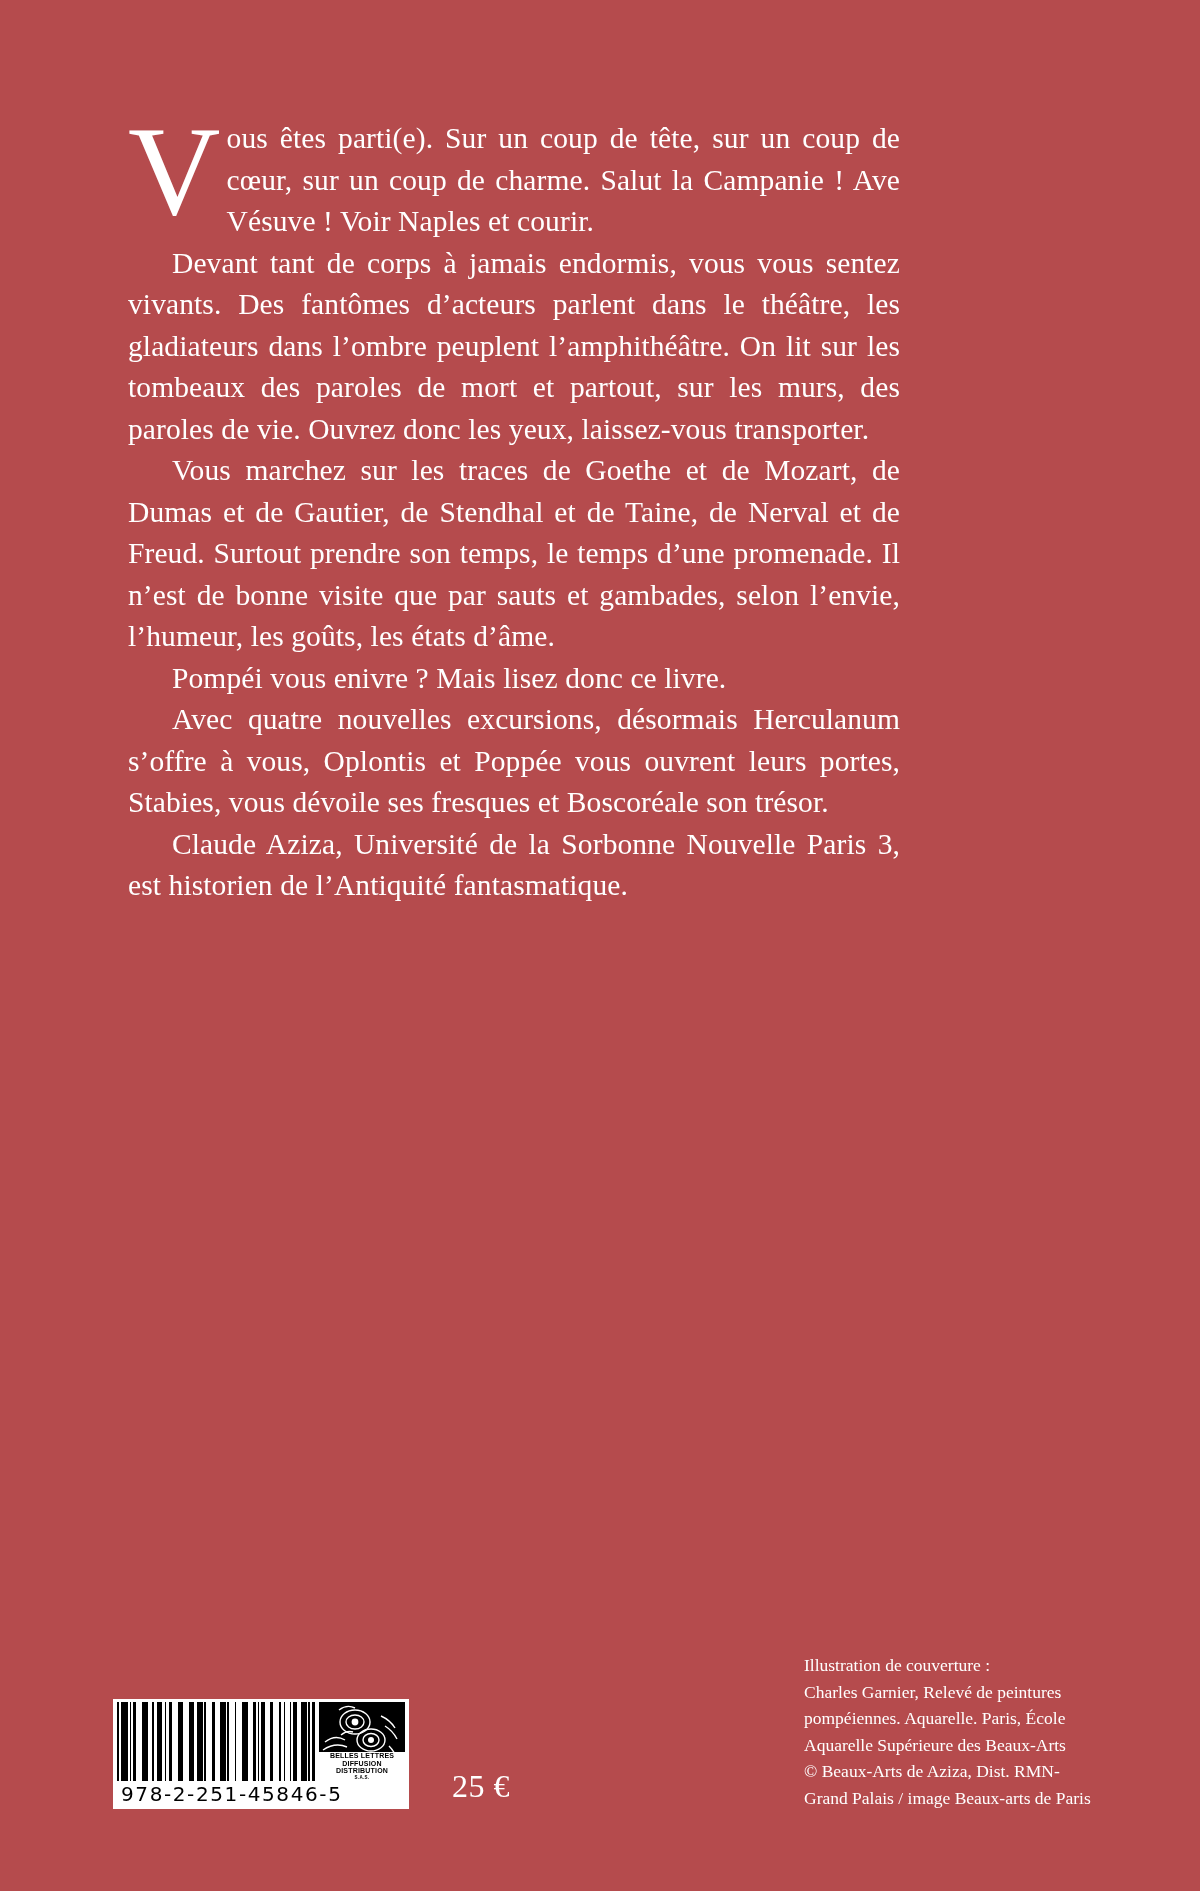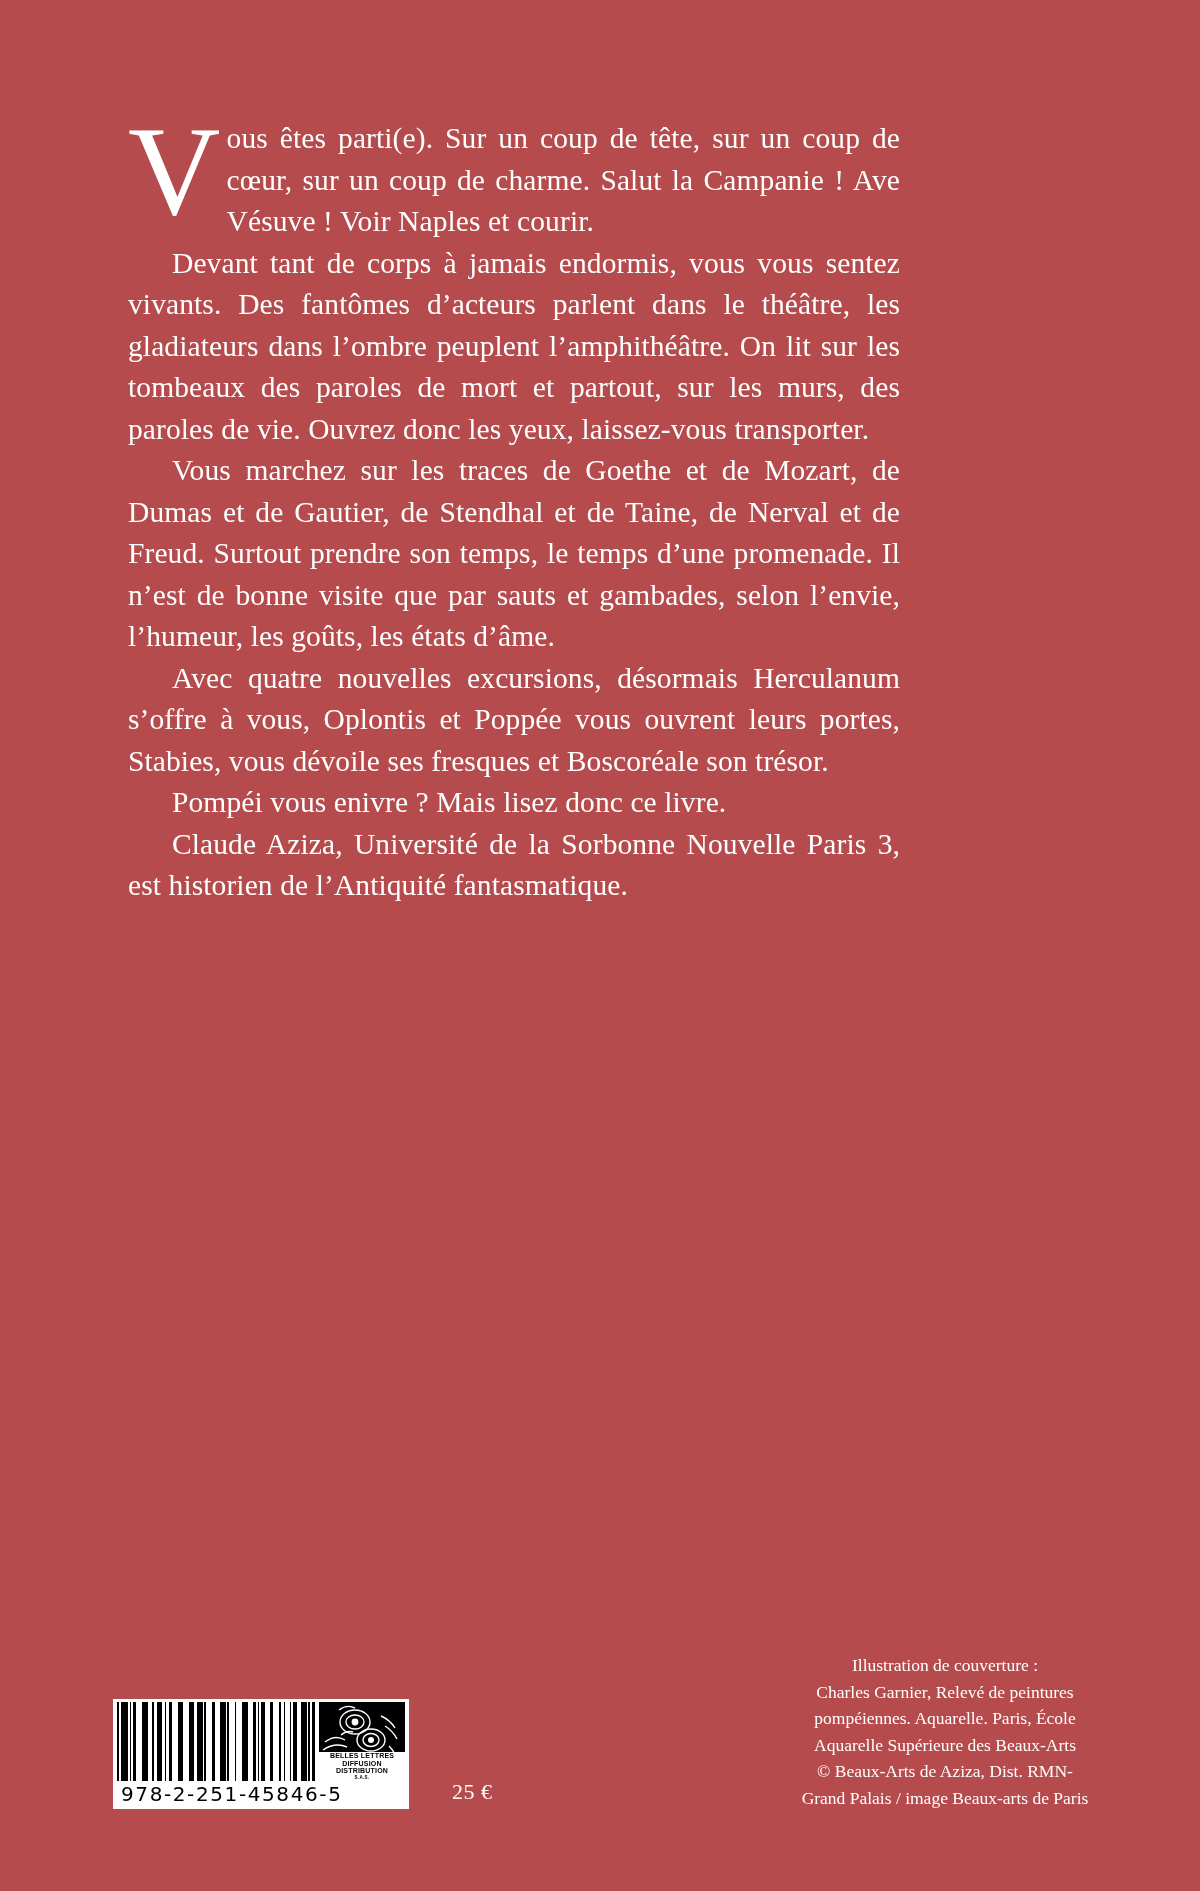--- a/index.html
+++ b/index.html
@@ -155,56 +155,56 @@
     height: 26px;
     line-height: 26px;
     white-space: nowrap;
   }
 
   
   .price {
     position: absolute;
     left: 452px;
     bottom: 86px;
-    font-size: 22px;
+    font-size: 32px;
     letter-spacing: 0.5px;
     color: #ffffff;
     font-family: Liberation Serif, serif;
   }
 
   
   .credits {
     position: absolute;
-    right: 100px;
+    right: 86px;
     bottom: 80px;
     width: 310px;
-    text-align: center;
+    text-align: left;
     font-size: 17.5px;
     line-height: 26.5px;
     color: #ffffff;
   }
   .credits .it {
   }
 </style>
 </head>
 <body>
 
 <div class="page">
 
   <div class="blurb">
 
     <p class="first"><span class="dropcap">V</span><span>ous êtes parti(e). Sur un coup de tête, sur un coup de cœur, sur un coup de charme. Salut la Campanie ! Ave Vésuve ! Voir Naples et courir.</span></p>
 
     <p>Devant tant de corps à jamais endormis, vous vous sentez vivants. Des fantômes d’acteurs parlent dans le théâtre, les gladiateurs dans l’ombre peuplent l’amphithéâtre. On lit sur les tombeaux des paroles de mort et partout, sur les murs, des paroles de vie.  Ouvrez donc les yeux, laissez-vous transporter.</p>
 
     <p>Vous marchez sur les traces de Goethe et de Mozart, de Dumas et de Gautier, de Stendhal et de Taine,  de Nerval et de Freud. Surtout prendre son temps, le temps d’une promenade. Il n’est de bonne visite que par sauts et gambades, selon l’envie, l’humeur, les goûts, les états d’âme.</p>
 
+    <p>Pompéi vous enivre ? Mais lisez donc ce livre.</p>
+
     <p>Avec quatre nouvelles excursions, désormais Herculanum s’offre à vous, Oplontis et Poppée vous ouvrent leurs portes, Stabies, vous dévoile ses fresques et Boscoréale son trésor.</p>
-
-    <p>Pompéi vous enivre ? Mais lisez donc ce livre.</p>
 
     <p class="bio">Claude Aziza, Université de la Sorbonne Nouvelle Paris 3, est historien de l’Antiquité fantasmatique.</p>
   </div>
 
 
   <div class="bottom">
 
     <div class="barcode-block">
       <div class="barcode-upper">
         <div class="barcode-bars" id="barcode-bars">

